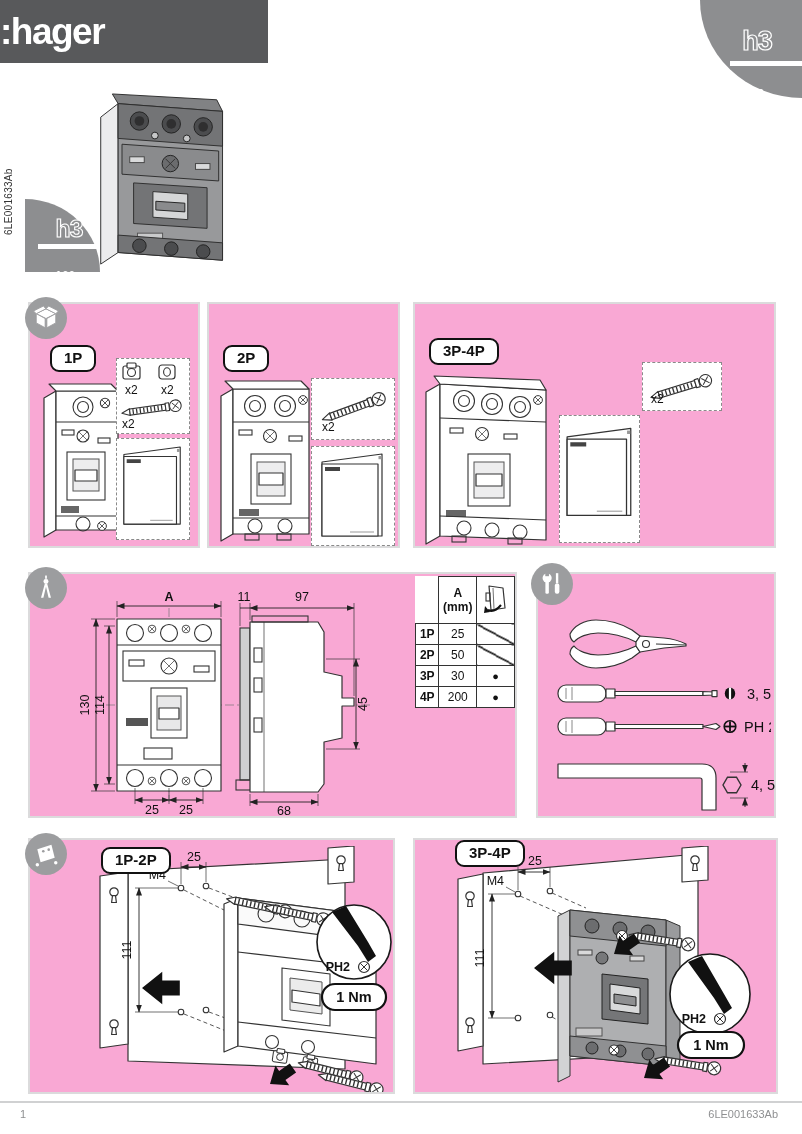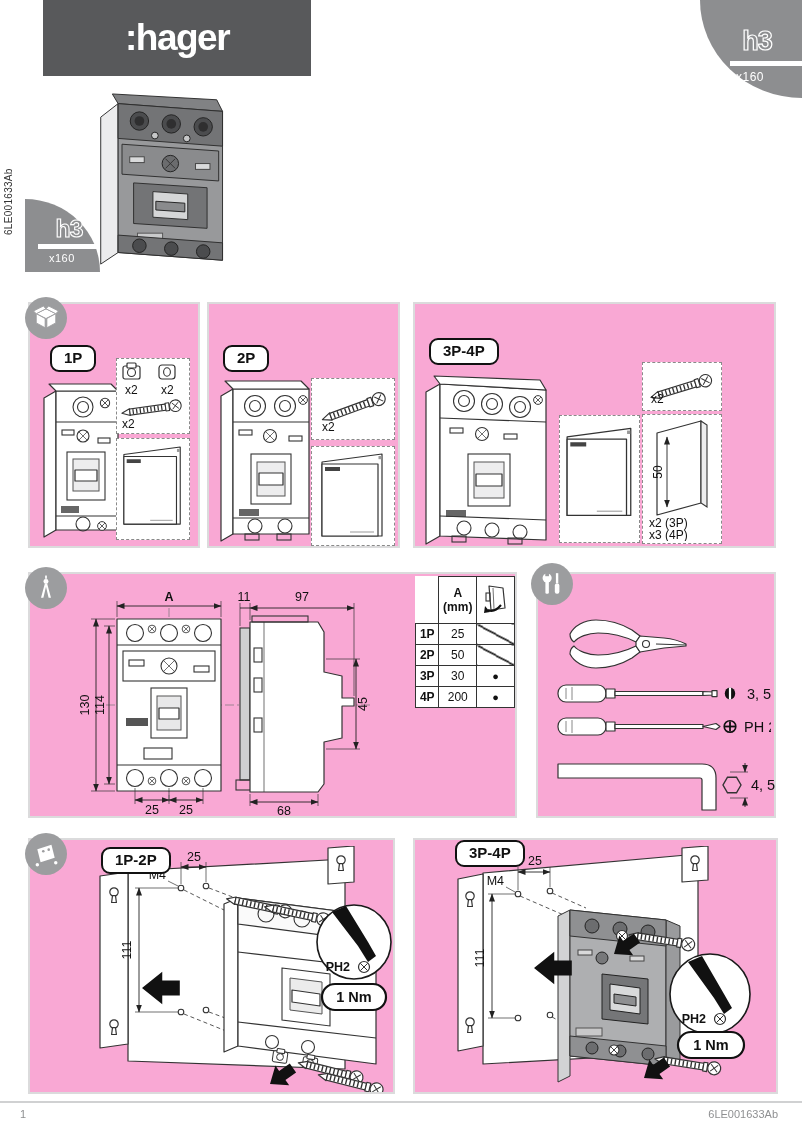--- a/index.html
+++ b/index.html
@@ -1,26 +1,26 @@
 <!DOCTYPE html>
 <html><head>
 <meta charset="utf-8">
 <style>
   html,body{margin:0;padding:0;background:#fff;}
   .page{position:relative;width:802px;height:1134px;background:#fff;overflow:hidden;
         font-family:"Liberation Sans",sans-serif;color:#111;}
-  .header-bar{position:absolute;left:0;top:0;width:268px;height:76px;background:#58595b;
-              display:flex;align-items:center;justify-content:center;margin-left:43px;}
+  .header-bar{position:absolute;left:0;top:0;width:268px;height:63px;background:#58595b;
+              display:flex;align-items:center;}
   .brand{color:#fff;font-size:37px;font-weight:bold;letter-spacing:-1.5px;}
   .badge{position:absolute;background:#8d8e90;}
   .badge-tr{right:0;top:0;width:102px;height:98px;border-bottom-left-radius:100%;}
   .badge-left{left:25px;top:199px;width:75px;height:73px;border-top-right-radius:100%;}
   .badge svg.h3logo{position:absolute;}
   .badge .badge-bar{position:absolute;background:#fff;height:5px;}
-  .badge .badge-series{position:absolute;color:#fff;font-weight:normal;font-size:12px;letter-spacing:.5px;}
+  .badge .badge-series{position:absolute;color:#fff;font-weight:bold;font-size:12px;letter-spacing:.5px;margin-top:17px;}
   .sideref{position:absolute;left:3px;top:235px;transform-origin:0 0;transform:rotate(-90deg);
            font-size:10px;color:#333;letter-spacing:.3px;white-space:nowrap;}
   .panel{position:absolute;border:2px solid #dbdbdc;background:#f9a8d4;box-sizing:border-box;}
   .circle-icon{position:absolute;width:42px;height:42px;border-radius:50%;background:#9c9d9f;
                display:flex;align-items:center;justify-content:center;z-index:5;}
   .pill{position:absolute;border:2px solid #111;border-radius:9px;background:#fff;z-index:4;
         font-weight:bold;font-size:15px;padding:2px 12px;line-height:1.25;}
   .dashbox{position:absolute;border:1.6px dashed #8a8a8a;background:#fff;box-sizing:border-box;}
   .abs{position:absolute;}
   svg text{font-family:"Liberation Sans",sans-serif;}
@@ -276,30 +276,20 @@
     </svg>
     <div class="dashbox" style="left:144px;top:111px;width:81px;height:128px">
       <svg style="display:block;margin:10px auto" width="70" height="94" viewBox="0 0 66 88">
           <use href="#docsym"></use>
         </svg>
     </div>
     <div class="dashbox" style="left:227px;top:58px;width:80px;height:49px">
       <svg width="76" height="45" viewBox="0 0 76 45">
         <use href="#screwsym" transform="translate(6,28) rotate(-17) scale(0.95)"></use>
         <text x="8" y="40" class="qt">x2</text>
-      </svg>
-    </div>
-    <div class="dashbox" style="left:227px;top:110px;width:80px;height:130px">
-      <svg width="76" height="126" viewBox="0 0 76 126">
-        <polygon points="14,18 58,6 58,88 14,100" class="ln"></polygon>
-        <polygon points="58,6 64,10 64,92 58,88" fill="#ededee" stroke="#333" stroke-width="1.1"></polygon>
-        <line x1="24" y1="22" x2="24" y2="92" class="dim" marker-start="url(#da)" marker-end="url(#da)"></line>
-        <text transform="rotate(-90 19 57)" x="19" y="57" class="qt" text-anchor="middle">50</text>
-        <text x="6" y="112" class="qt">x2 (3P)</text>
-        <text x="6" y="124" class="qt">x3 (4P)</text>
       </svg>
     </div>
   </section>
 
   <section class="panel" style="left:28px;top:572px;width:489px;height:246px">
     <div class="circle-icon" style="left:-5px;top:-7px">
       <svg width="26" height="26" viewBox="0 0 24 24">
         <rect x="11.2" y="0.5" width="1.6" height="3" fill="#fff"></rect>
         <circle cx="12" cy="6" r="2.3" fill="#fff"></circle>
         <polygon points="10.9,8 13.1,8 16.6,21 14.4,21 12,10.8 9.6,21 7.4,21" fill="#fff"></polygon>

